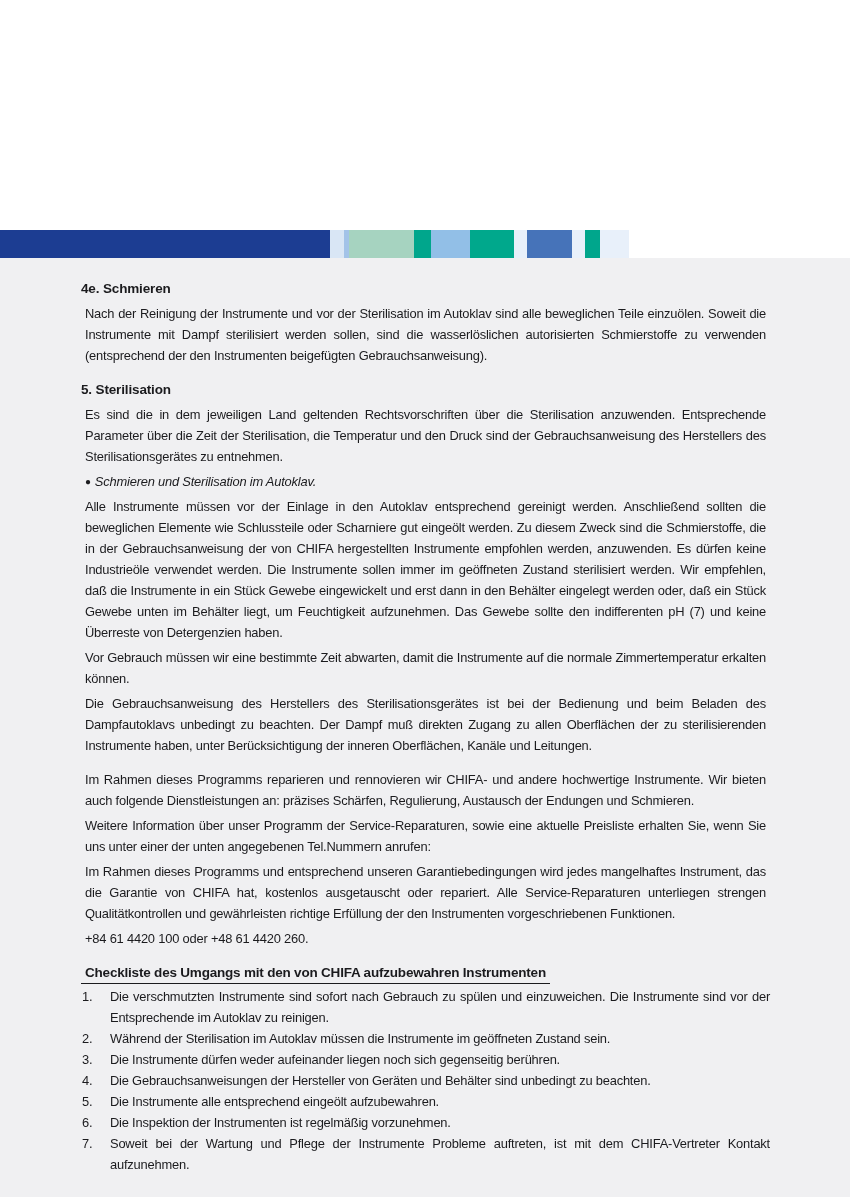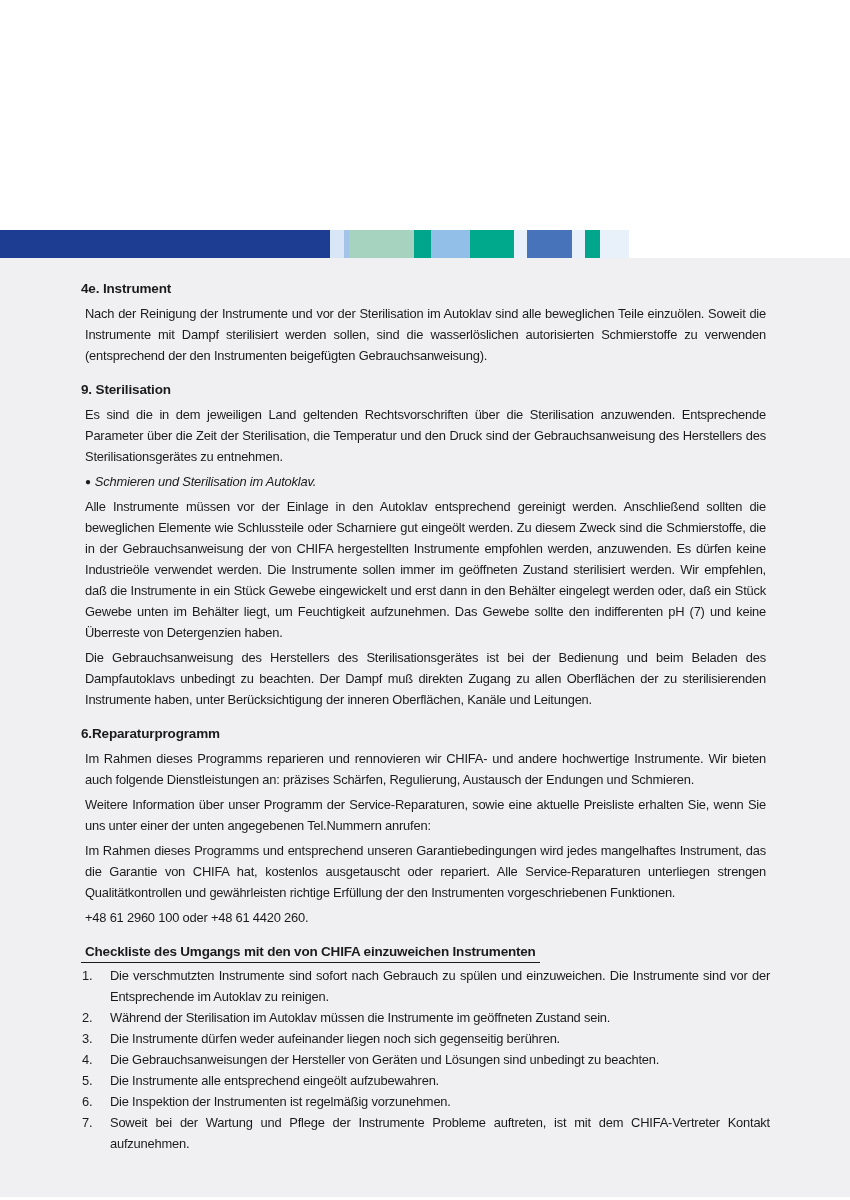--- a/index.html
+++ b/index.html
@@ -48,59 +48,59 @@
       <div class="seg" style="left: 514px; width: 13px; background: rgb(232, 240, 250);"></div>
       <div class="seg" style="left: 527px; width: 45px; background: rgb(70, 115, 185);"></div>
       <div class="seg" style="left: 572px; width: 13px; background: rgb(232, 240, 250);"></div>
       <div class="seg" style="left: 585px; width: 15px; background: rgb(0, 166, 140);"></div>
       <div class="seg" style="left: 600px; width: 29px; background: rgb(232, 240, 250);"></div>
     </div>
 
   <div class="content">
 
     <section class="sec">
-      <h3>4e. Instrument</h3>
+      <h3>4e. Schmieren</h3>
       <p>Nach der Reinigung der Instrumente und vor der Sterilisation im Autoklav sind alle beweglichen Teile einzuölen. Soweit die Instrumente mit Dampf sterilisiert werden sollen, sind die wasserlöslichen autorisierten Schmierstoffe zu verwenden (entsprechend der den Instrumenten beigefügten Gebrauchsanweisung).</p>
     </section>
 
     <section class="sec">
-      <h3>9. Sterilisation</h3>
+      <h3>5. Sterilisation</h3>
       <p>Es sind die in dem jeweiligen Land geltenden Rechtsvorschriften über die Sterilisation anzuwenden. Entsprechende Parameter über die Zeit der Sterilisation, die Temperatur und den Druck sind der Gebrauchsanweisung des Herstellers des Sterilisationsgerätes zu entnehmen.</p>
       <p class="bullet-line"><span class="bullet-dot">●</span><span>Schmieren und Sterilisation im Autoklav.</span></p>
       <p>Alle Instrumente müssen vor der Einlage in den Autoklav entsprechend gereinigt werden. Anschließend sollten die beweglichen Elemente wie Schlussteile oder Scharniere gut eingeölt werden. Zu diesem Zweck sind die Schmierstoffe, die in der Gebrauchsanweisung der von CHIFA hergestellten Instrumente empfohlen werden, anzuwenden. Es dürfen keine Industrieöle verwendet werden. Die Instrumente sollen immer im geöffneten Zustand sterilisiert werden. Wir empfehlen, daß die Instrumente in ein Stück Gewebe eingewickelt und erst dann in den Behälter eingelegt werden oder, daß ein Stück Gewebe unten im Behälter liegt, um Feuchtigkeit aufzunehmen. Das Gewebe sollte den indifferenten pH (7) und keine Überreste von Detergenzien haben.</p>
+      <p>Vor Gebrauch müssen wir eine bestimmte Zeit abwarten, damit die Instrumente auf die normale Zimmertemperatur erkalten können.</p>
       <p>Die Gebrauchsanweisung des Herstellers des Sterilisationsgerätes ist bei der Bedienung und beim Beladen des Dampfautoklavs unbedingt zu beachten. Der Dampf muß direkten Zugang zu allen Oberflächen der zu sterilisierenden Instrumente haben, unter Berücksichtigung der inneren Oberflächen, Kanäle und Leitungen.</p>
     </section>
 
     <section class="sec">
-      <h3>6.Reparaturprogramm</h3>
       <p>Im Rahmen dieses Programms reparieren und rennovieren wir CHIFA- und andere hochwertige Instrumente. Wir bieten auch folgende Dienstleistungen an: präzises Schärfen, Regulierung, Austausch der Endungen und Schmieren.</p>
       <p>Weitere Information über unser Programm der Service-Reparaturen, sowie eine aktuelle Preisliste erhalten Sie, wenn Sie uns unter einer der unten angegebenen Tel.Nummern anrufen:</p>
       <p>Im Rahmen dieses Programms und entsprechend unseren Garantiebedingungen wird jedes mangelhaftes Instrument, das die Garantie von CHIFA hat, kostenlos ausgetauscht oder repariert. Alle Service-Reparaturen unterliegen strengen Qualitätkontrollen und gewährleisten richtige Erfüllung der den Instrumenten vorgeschriebenen Funktionen.</p>
-      <p>+48 61 2960 100 oder +48 61 4420 260.</p>
+      <p>+84 61 4420 100 oder +48 61 4420 260.</p>
     </section>
 
     <section class="sec">
       <div class="checklist-heading-wrap">
-        <span class="checklist-heading">Checkliste des Umgangs mit den von CHIFA einzuweichen Instrumenten</span>
+        <span class="checklist-heading">Checkliste des Umgangs mit den von CHIFA aufzubewahren Instrumenten</span>
       </div>
       <div class="check-row">
         <span class="check-num">1.</span>
         <span class="check-text">Die verschmutzten Instrumente sind sofort nach Gebrauch zu spülen und einzuweichen. Die Instrumente sind vor der Entsprechende im Autoklav zu reinigen.</span>
       </div>
       <div class="check-row">
         <span class="check-num">2.</span>
         <span class="check-text">Während der Sterilisation im Autoklav müssen die Instrumente im geöffneten Zustand sein.</span>
       </div>
       <div class="check-row">
         <span class="check-num">3.</span>
         <span class="check-text">Die Instrumente dürfen weder aufeinander liegen noch sich gegenseitig berühren.</span>
       </div>
       <div class="check-row">
         <span class="check-num">4.</span>
-        <span class="check-text">Die Gebrauchsanweisungen der Hersteller von Geräten und Lösungen sind unbedingt zu beachten.</span>
+        <span class="check-text">Die Gebrauchsanweisungen der Hersteller von Geräten und Behälter sind unbedingt zu beachten.</span>
       </div>
       <div class="check-row">
         <span class="check-num">5.</span>
         <span class="check-text">Die Instrumente alle entsprechend eingeölt aufzubewahren.</span>
       </div>
       <div class="check-row">
         <span class="check-num">6.</span>
         <span class="check-text">Die Inspektion der Instrumenten ist regelmäßig vorzunehmen.</span>
       </div>
       <div class="check-row">

